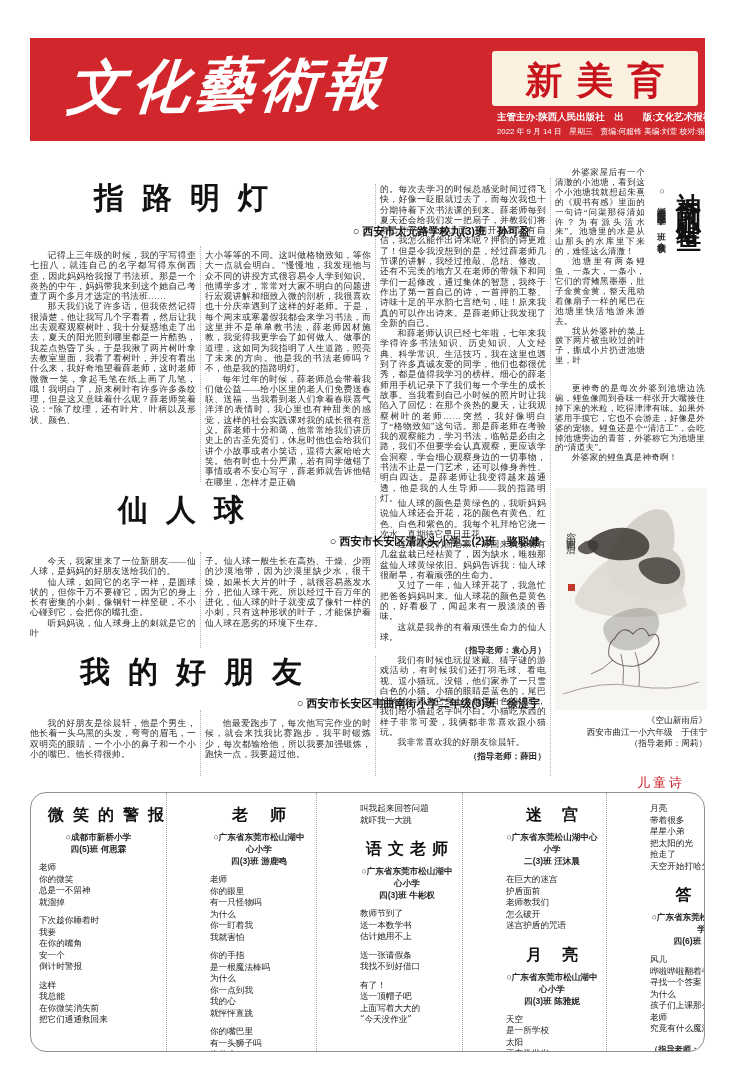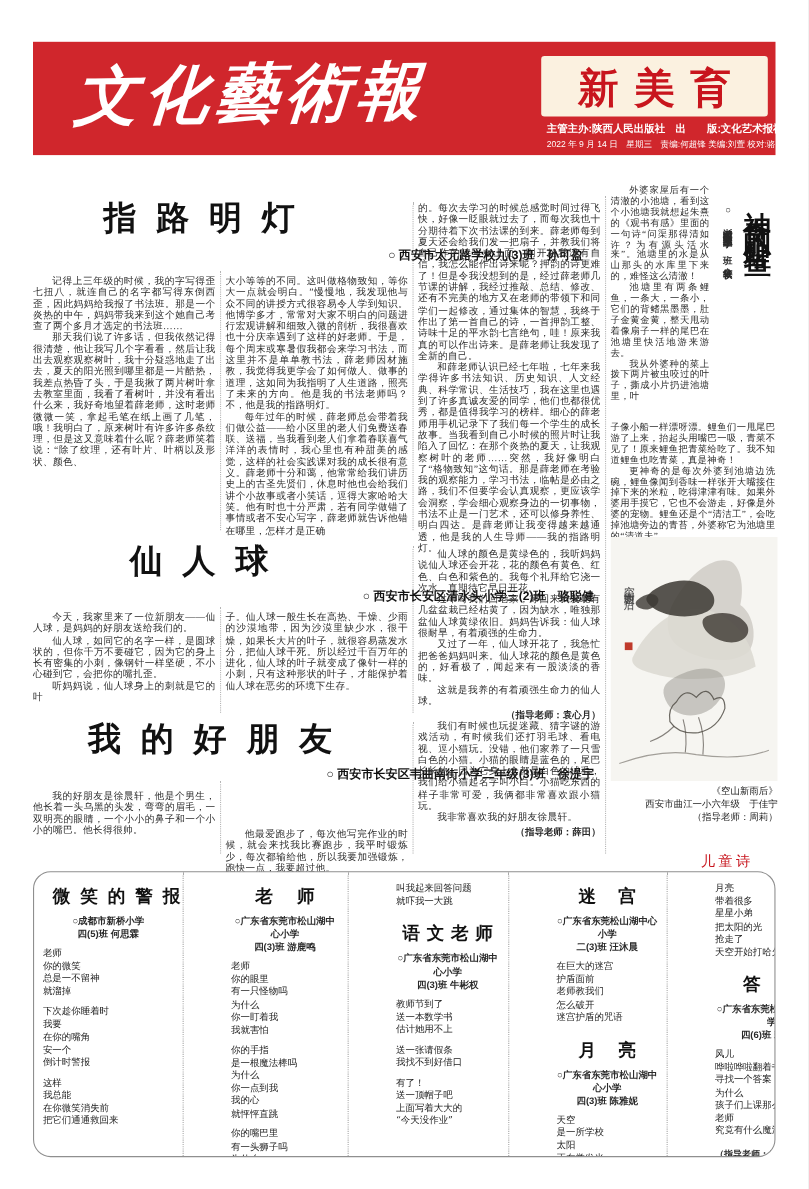--- a/index.html
+++ b/index.html
@@ -131,21 +131,20 @@
             <p>外婆家屋后有一个清澈的小池塘，看到这个小池塘我就想起朱熹的《观书有感》里面的一句诗“问渠那得清如许？为有源头活水来”。池塘里的水是从山那头的水库里下来的，难怪这么清澈！</p>
             <p>池塘里有两条鲤鱼，一条大，一条小，它们的背鳍黑墨墨，肚子金黄金黄，整天甩动着像扇子一样的尾巴在池塘里快活地游来游去。</p>
             <p>我从外婆种的菜上拨下两片被虫咬过的叶子，撕成小片扔进池塘里，叶</p>
           </div>
         <div class="koi-vert">
           <div class="koi-byline">○ 浙江省东阳市实验小学三(2)班　金筱轶</div>
           <div class="koi-title">神奇的小鲤鱼</div>
         </div>
       </div>
       <div class="koi-wide">
-          <p class="noindent">子像小船一样漂呀漂。鲤鱼们一甩尾巴游了上来，抬起头用嘴巴一吸，青菜不见了！原来鲤鱼把青菜给吃了。我不知道鲤鱼也吃青菜，真是神奇！</p>
           <p>更神奇的是每次外婆到池塘边洗碗，鲤鱼像闻到香味一样张开大嘴接住掉下来的米粒，吃得津津有味。如果外婆用手摸它，它也不会游走，好像是外婆的宠物。鲤鱼还是个“清洁工”，会吃掉池塘旁边的青苔，外婆称它为池塘里的“清道夫”。</p>
           <p>外婆家的鲤鱼真是神奇啊！</p>
         </div>
     </div>
 
     <div class="article" style="left:0; top:330px; width:516px; height:160px;">
       <div class="art-title" style="position:absolute; left:10px; top:0; width:300px;">仙人球</div>
       <div class="art-byline" style="position:absolute; left:80px; top:44px; width:430px;">○ 西安市长安区清水头小学三(2)班　骆聪健</div>
       <div class="art-col" style="left:0; top:66px;">
           <p>今天，我家里来了一位新朋友——仙人球，是妈妈的好朋友送给我们的。</p>
@@ -165,21 +164,21 @@
           <p class="noindent">子。仙人球一般生长在高热、干燥、少雨的沙漠地带，因为沙漠里缺少水，很干燥，如果长大片的叶子，就很容易蒸发水分，把仙人球干死。所以经过千百万年的进化，仙人球的叶子就变成了像针一样的小刺，只有这种形状的叶子，才能保护着仙人球在恶劣的环境下生存。</p>
         </div>
     </div>
 
     <div class="article" style="left:0; top:492px; width:516px; height:130px;">
       <div class="art-title" style="position:absolute; left:10px; top:0; width:320px;">我的好朋友</div>
       <div class="art-byline" style="position:absolute; left:60px; top:44px; width:450px;">○ 西安市长安区韦曲南街小学二年级(3)班　徐湜宇</div>
       <div class="art-col" style="left:0; top:66px;">
           <p>我的好朋友是徐晨轩，他是个男生，他长着一头乌黑的头发，弯弯的眉毛，一双明亮的眼睛，一个小小的鼻子和一个小小的嘴巴。他长得很帅。</p>
         </div>
-      <div class="art-col" style="left:175px; top:66px;margin-top:35px;">
+      <div class="art-col" style="left:175px; top:66px;">
           <p>他最爱跑步了，每次他写完作业的时候，就会来找我比赛跑步，我平时锻炼少，每次都输给他，所以我要加强锻炼，跑快一点，我要超过他。</p>
         </div>
       <div class="art-col" style="left:350px; top:3px;">
         <div>
             <p>我们有时候也玩捉迷藏、猜字谜的游戏活动，有时候我们还打羽毛球、看电视、逗小猫玩。没错，他们家养了一只雪白色的小猫。小猫的眼睛是蓝色的，尾巴长长的。因为它身上全都是白色的绒毛，我们给小猫起名字叫小白。小猫吃东西的样子非常可爱，我俩都非常喜欢跟小猫玩。</p>
             <p>我非常喜欢我的好朋友徐晨轩。</p>
           </div>
         <div class="teacher-line">（指导老师：薛田）</div>
       </div>
     </div>

